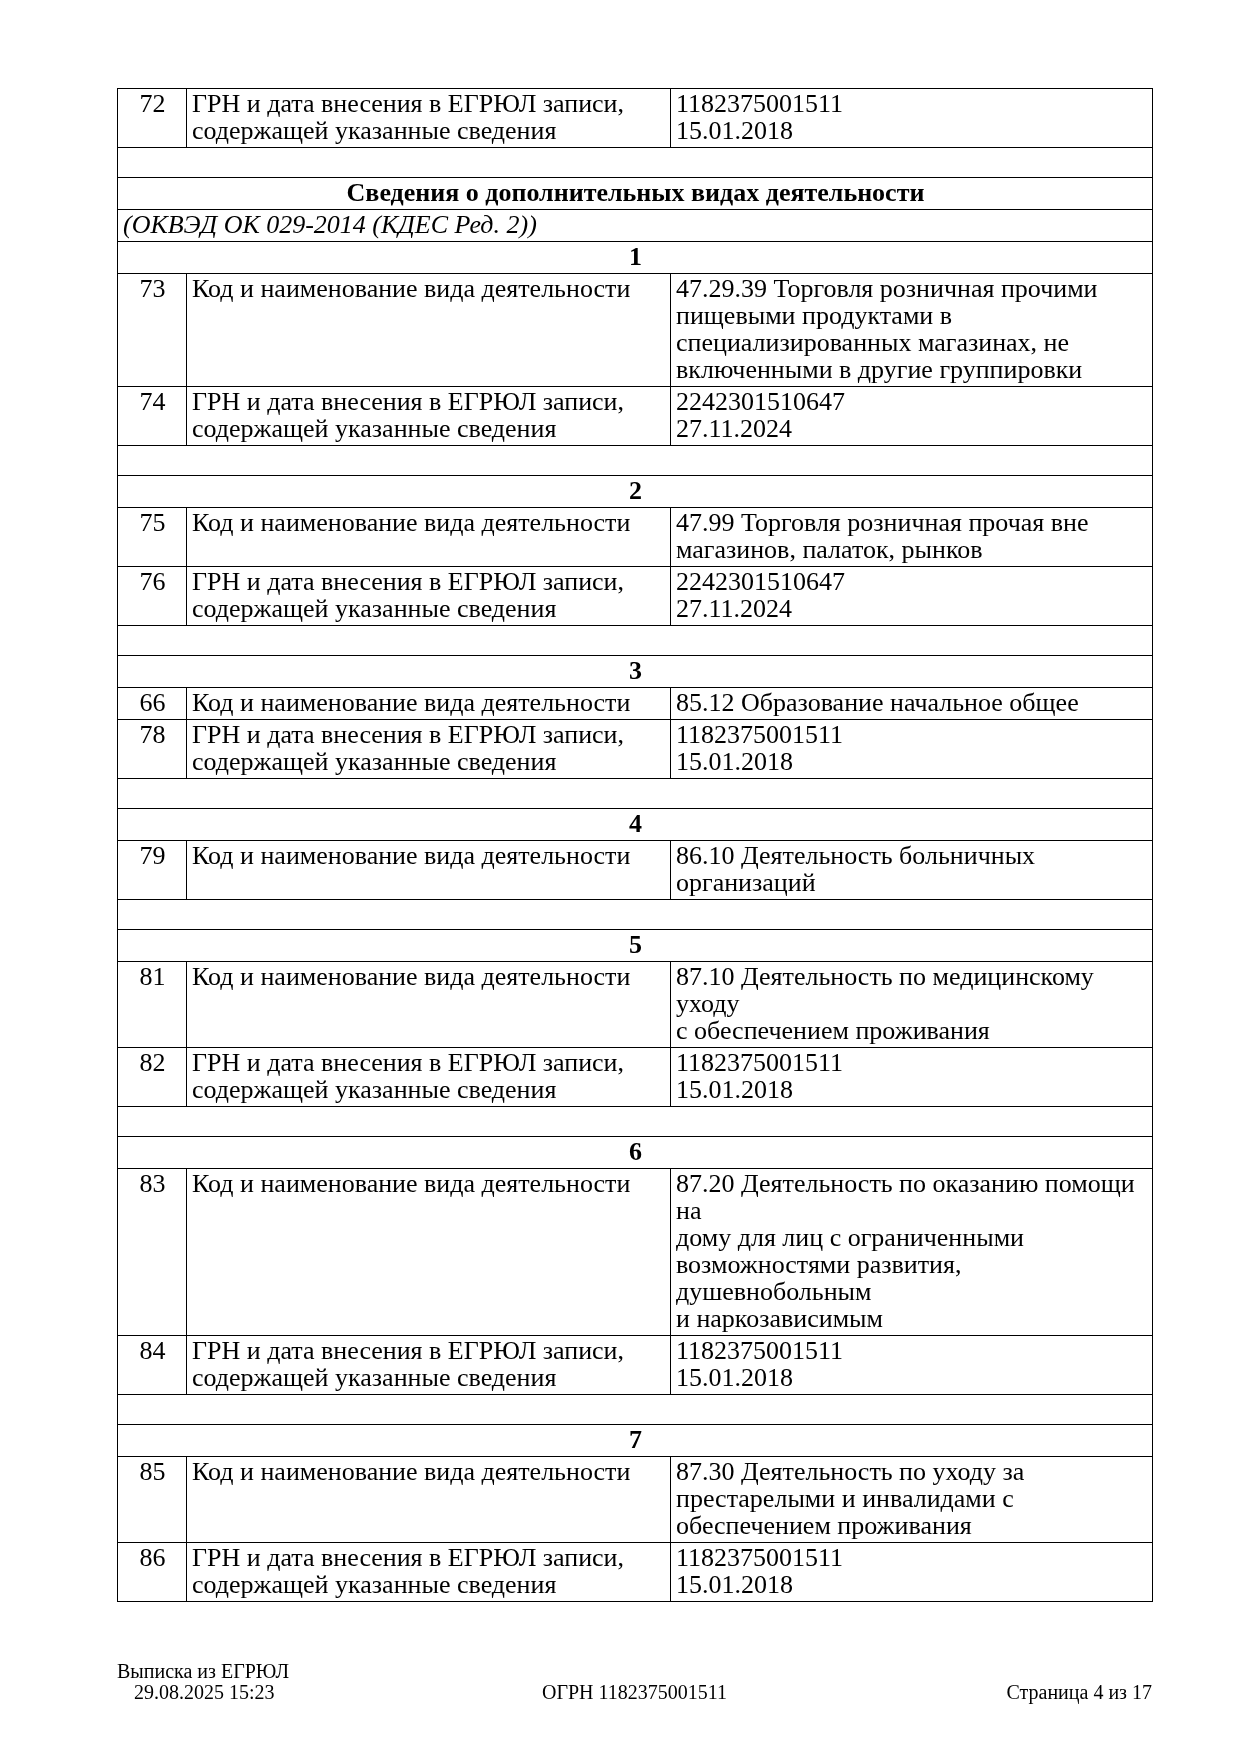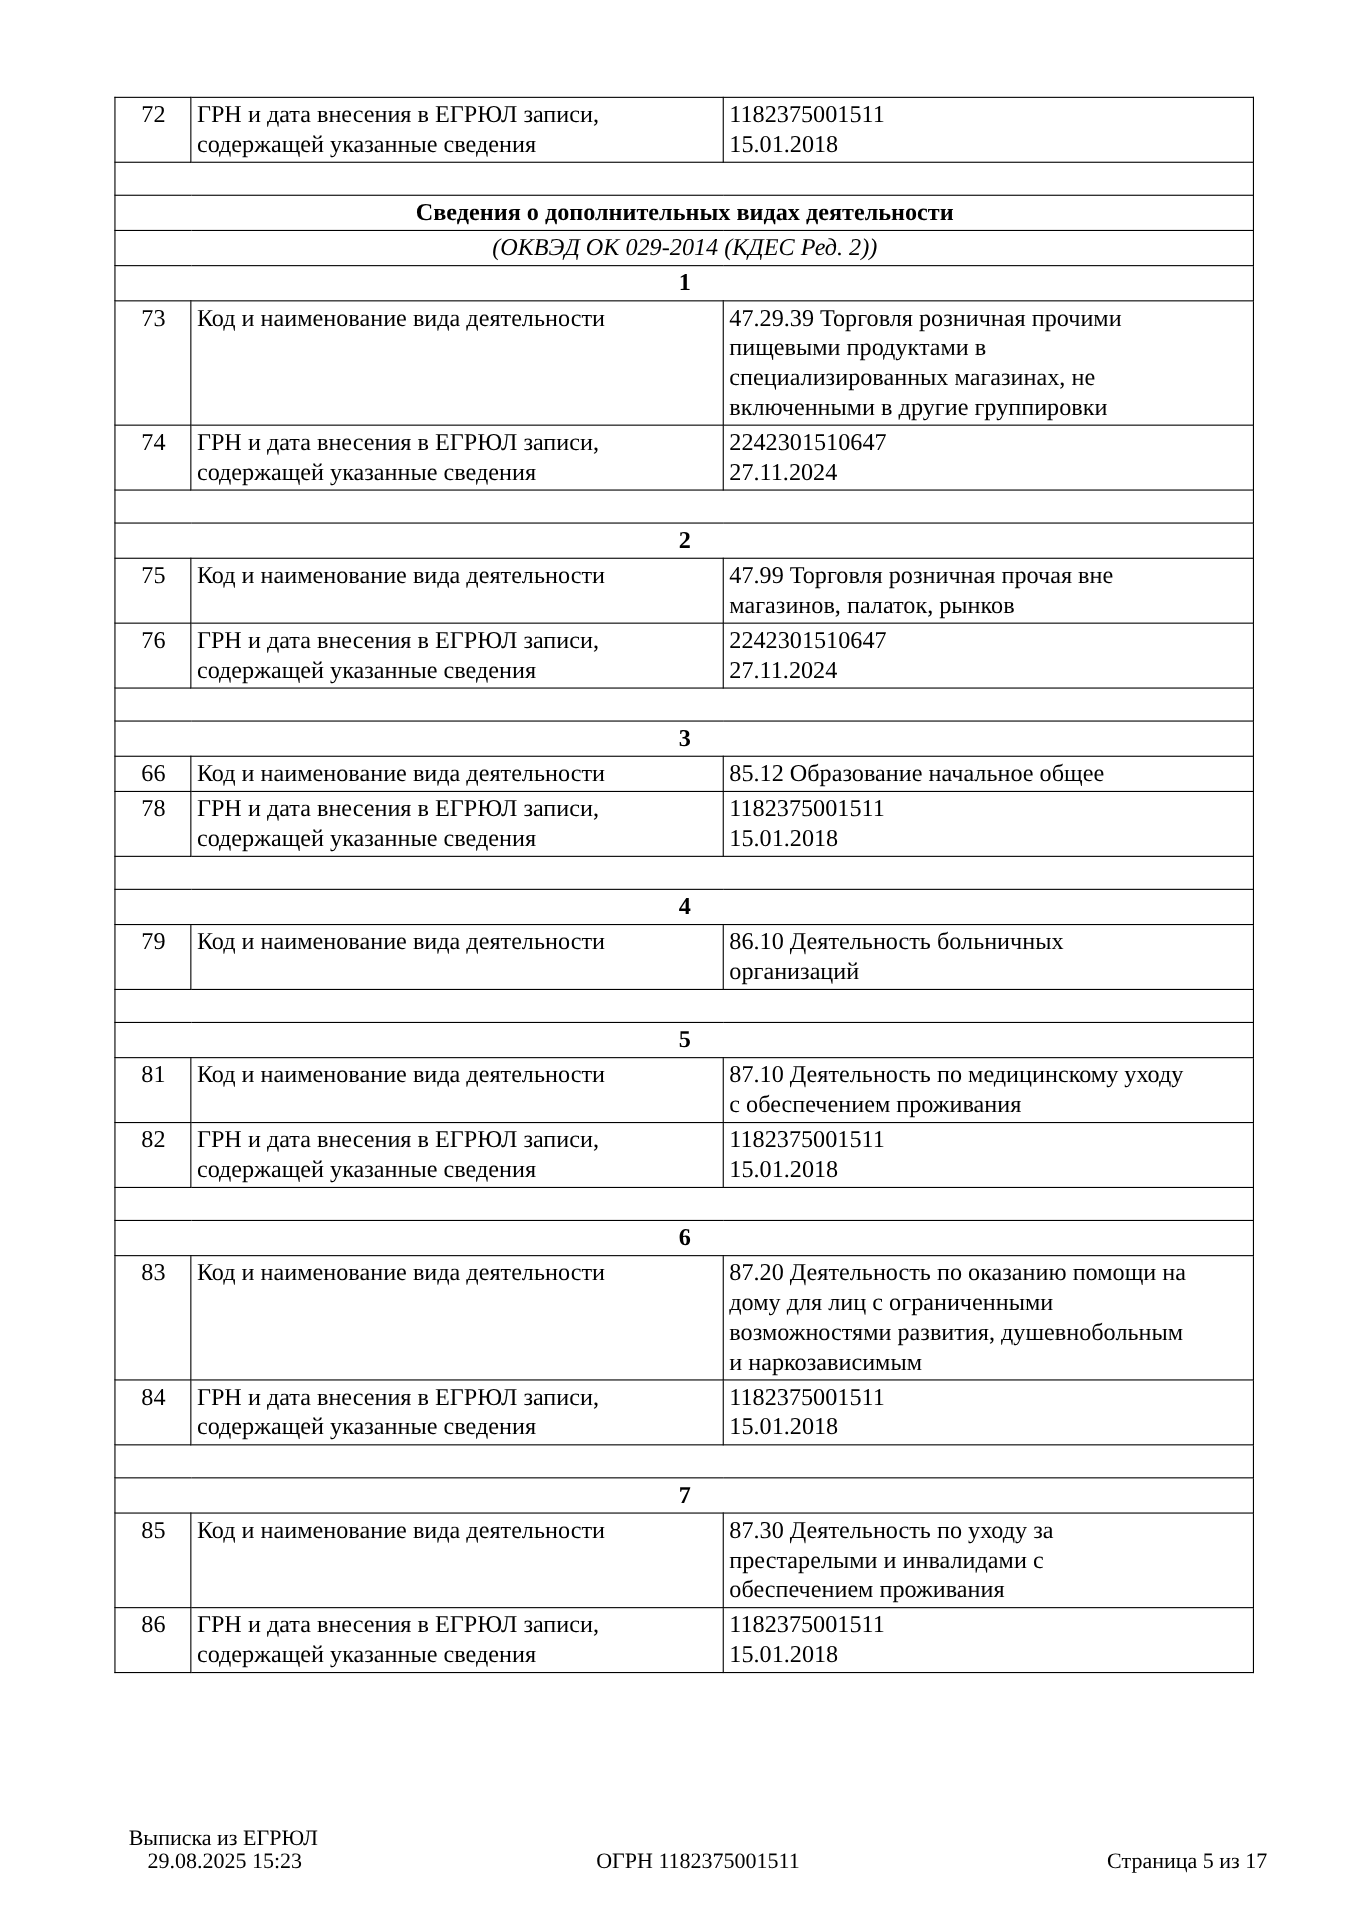--- a/index.html
+++ b/index.html
@@ -7,26 +7,26 @@
   body {
     width: 1240px;
     height: 1755px;
     position: relative;
     background: #ffffff;
     color: #000000;
     font-family: "Liberation Serif", serif;
   }
   .doc-table {
     position: absolute;
-    left: 104px;
+    left: 117px;
     top: 88px;
     width: 1035px;
     border-collapse: collapse;
     table-layout: fixed;
-    font-size: 22px;
+    font-size: 26px;
     line-height: 27px;
   }
   .doc-table td {
     border: 1px solid #000000;
     vertical-align: top;
     white-space: pre-line;
     padding: 1px 4px 3px 5px;
     overflow: hidden;
   }
   .num-cell {
@@ -38,21 +38,20 @@
     height: 30px;
     padding: 0;
   }
   .section-title-cell {
     text-align: center;
     font-weight: bold;
     padding-top: 3px;
     padding-bottom: 4px;
   }
   .section-subtitle-cell {
-    text-align: center;
     font-style: italic;
     padding-top: 3px;
     padding-bottom: 4px;
   }
   .section-number-cell {
     text-align: center;
     font-weight: bold;
     padding-top: 2px;
     padding-bottom: 3px;
   }
@@ -227,15 +226,15 @@
 15.01.2018</td>
       </tr>
     </tbody>
 </table>
 
 <div class="page-footer">
   <div>Выписка из ЕГРЮЛ</div>
   <div class="footer-line2">
     <span class="footer-left">29.08.2025 15:23</span>
     <span class="footer-center">ОГРН 1182375001511</span>
-    <span class="footer-right">Страница 5 из 17</span>
+    <span class="footer-right">Страница 4 из 17</span>
   </div>
 </div>
 
 </body></html>

